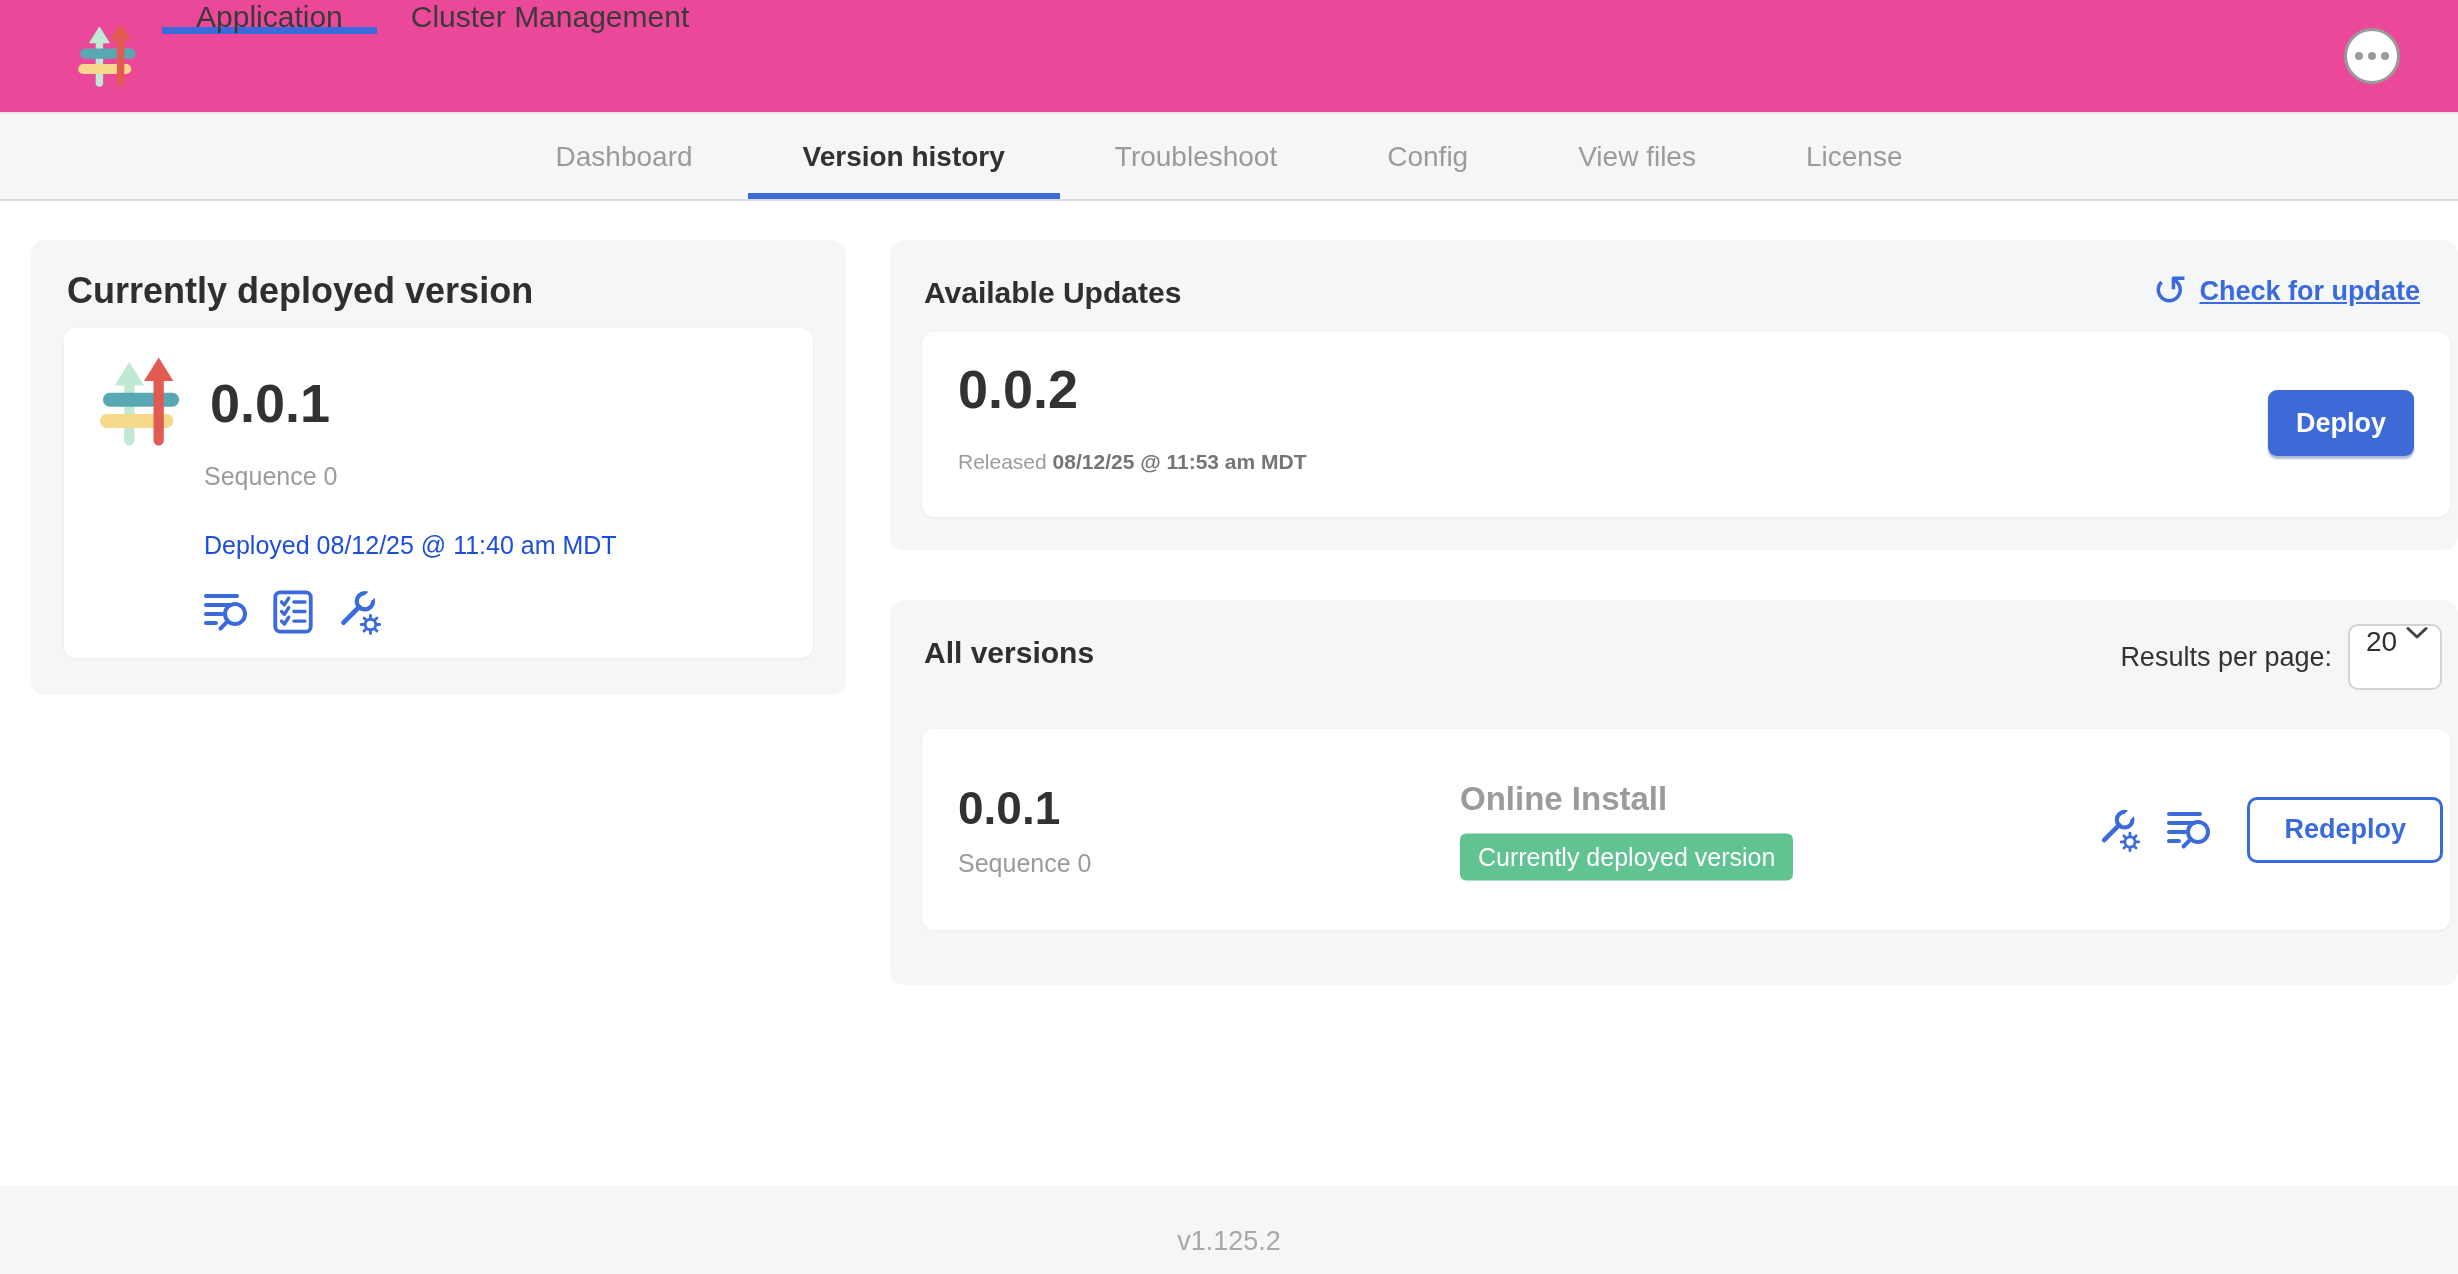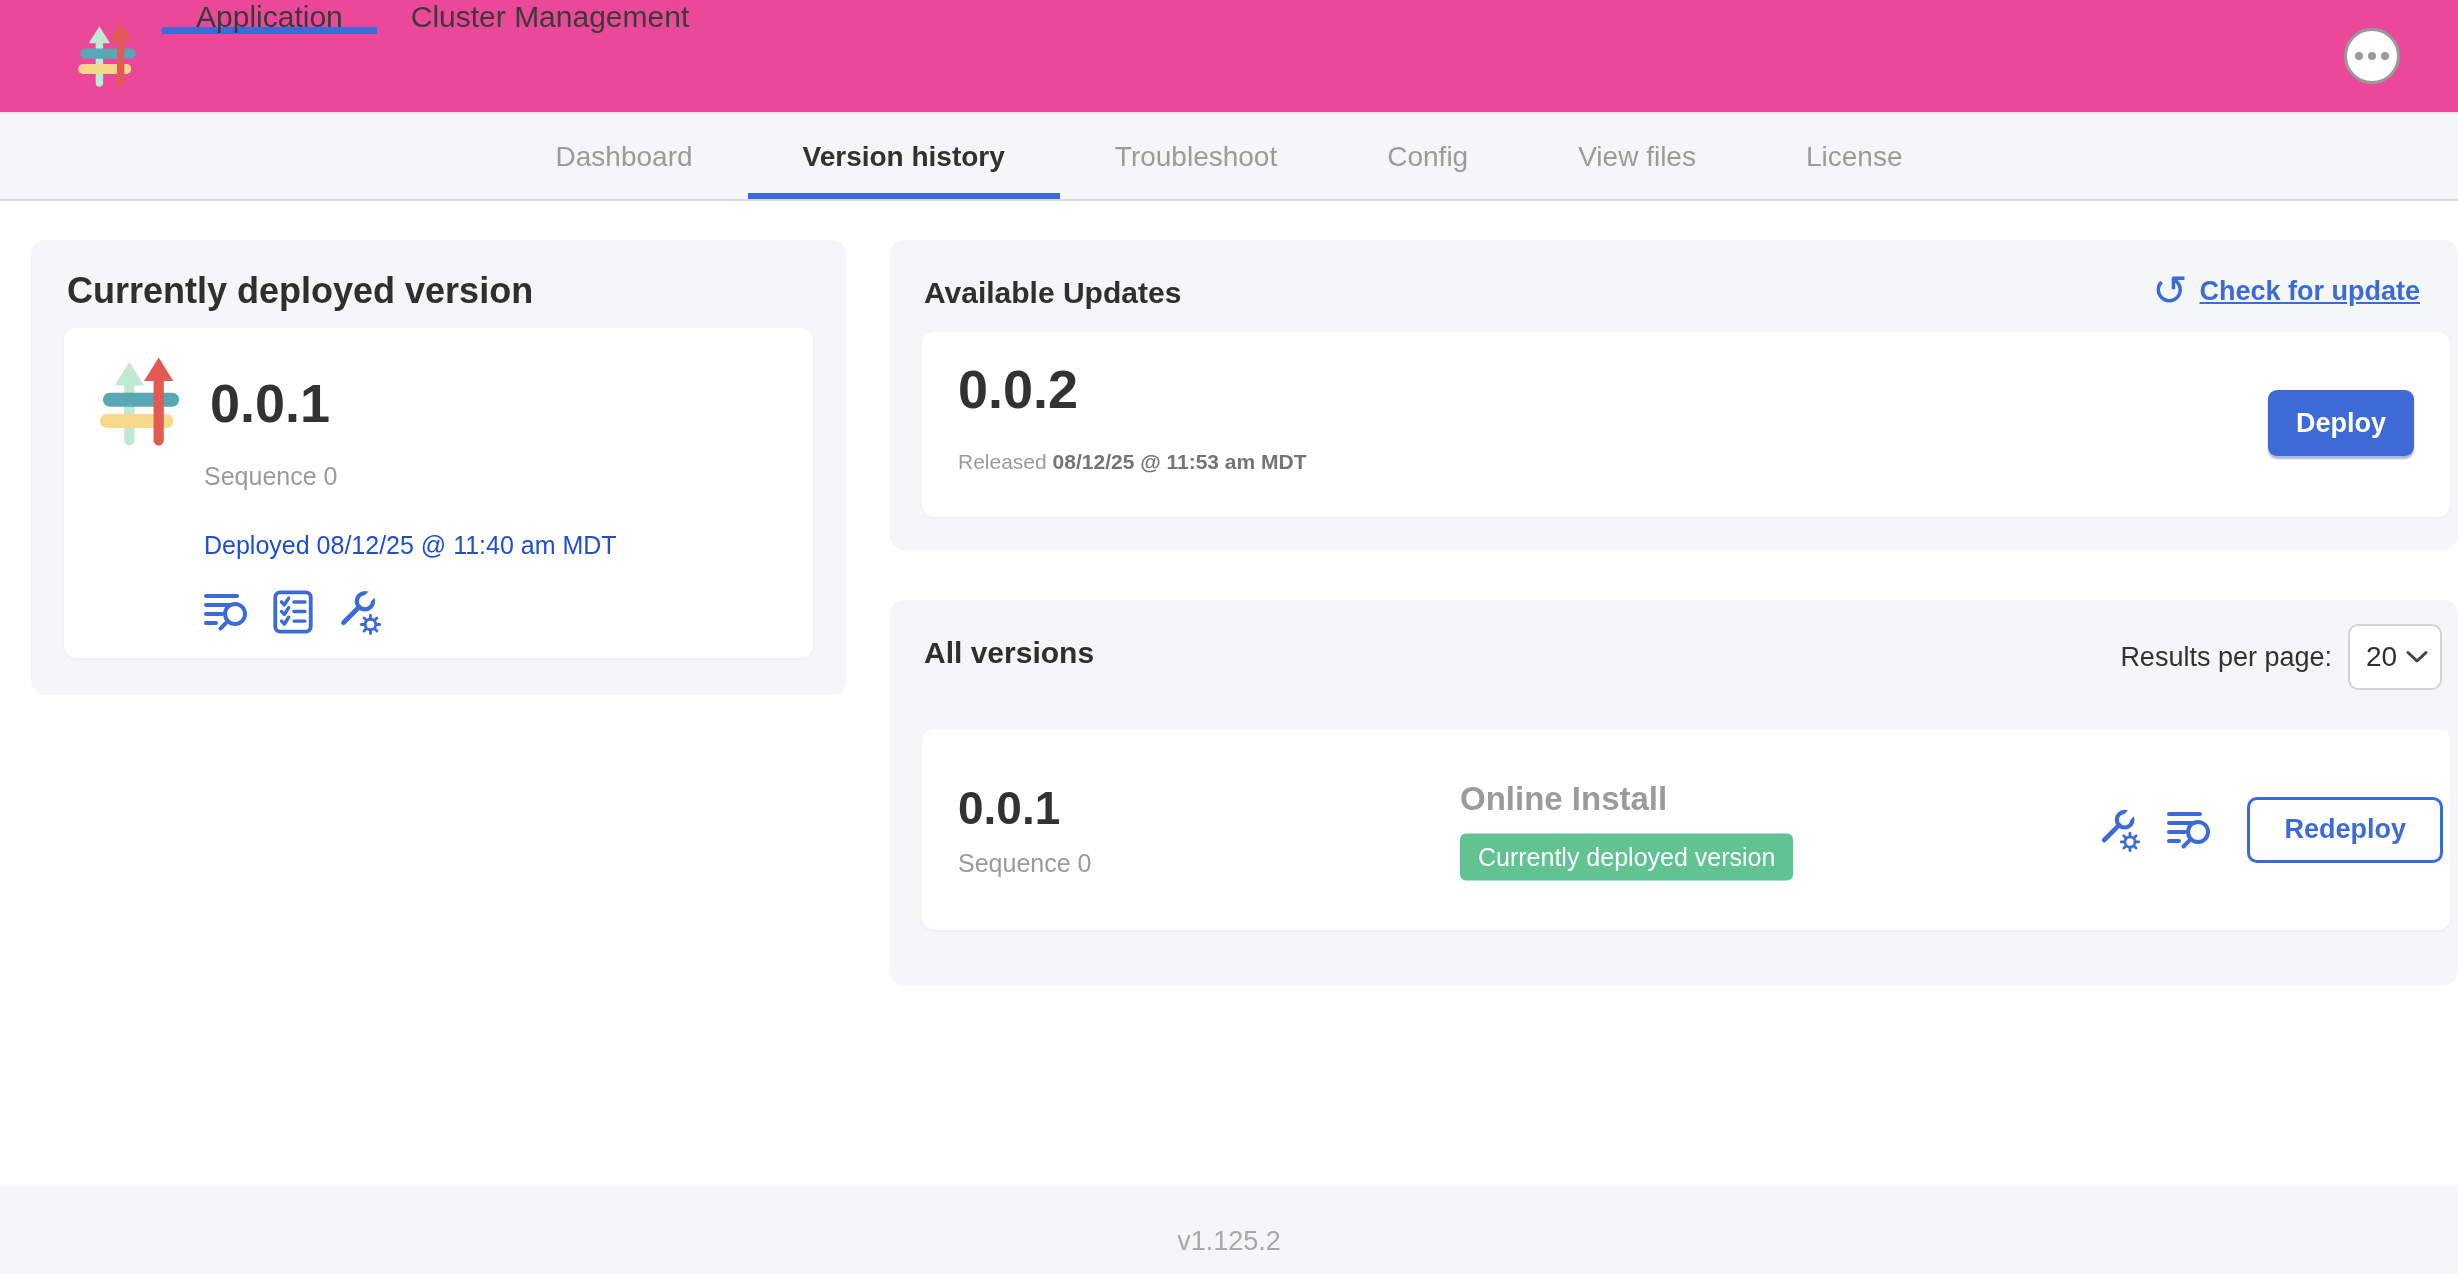--- a/index.html
+++ b/index.html
@@ -49,21 +49,21 @@
   .upd-released{position:absolute;left:36px;top:118px;font-size:21px;color:#9b9b9b;}
   .upd-released b{color:#757575;font-weight:700;}
   .deploy-btn{position:absolute;right:36px;top:58px;height:66px;padding:0 28px;background:#3e6ad8;color:#fff;
         font-size:27px;font-weight:700;border:none;border-radius:9px;cursor:pointer;
         box-shadow:0 3px 2px rgba(25,55,135,.35);font-family:inherit;}
 
   #card-versions{left:890px;top:600px;width:1568px;height:385px;}
   .results{position:absolute;right:16px;top:24px;display:flex;align-items:center;gap:16px;}
   .results-label{font-size:27px;color:#323232;}
   .select-box{width:94px;height:66px;background:#fff;border:2px solid #d3d3d6;border-radius:10px;
-        display:flex;align-items:center;justify-content:space-between;padding:0 12px 0 16px;cursor:pointer;box-sizing:border-box;}
+        display:flex;align-items:flex-start;justify-content:space-between;padding:0 12px 0 16px;cursor:pointer;box-sizing:border-box;}
   .select-value{font-size:28px;color:#2f2f2f;}
   .ver-row{position:absolute;left:32px;right:8px;top:129px;height:201px;display:flex;align-items:center;}
   .vr-left{margin-left:36px;width:300px;}
   .vr-version{font-size:46px;font-weight:700;color:#323232;}
   .vr-seq{margin-top:14px;font-size:25px;color:#9b9b9b;}
   .vr-mid{position:absolute;left:538px;top:50%;transform:translateY(-50%);}
   .vr-install{font-size:33px;font-weight:700;color:#9b9b9b;}
   .vr-badge{display:inline-block;margin-top:16px;background:#61c392;color:#fff;font-size:25px;
         padding:9px 18px;border-radius:6px;}
   .vr-actions{position:absolute;right:7px;top:50%;transform:translateY(-50%);display:flex;align-items:center;gap:24px;}

